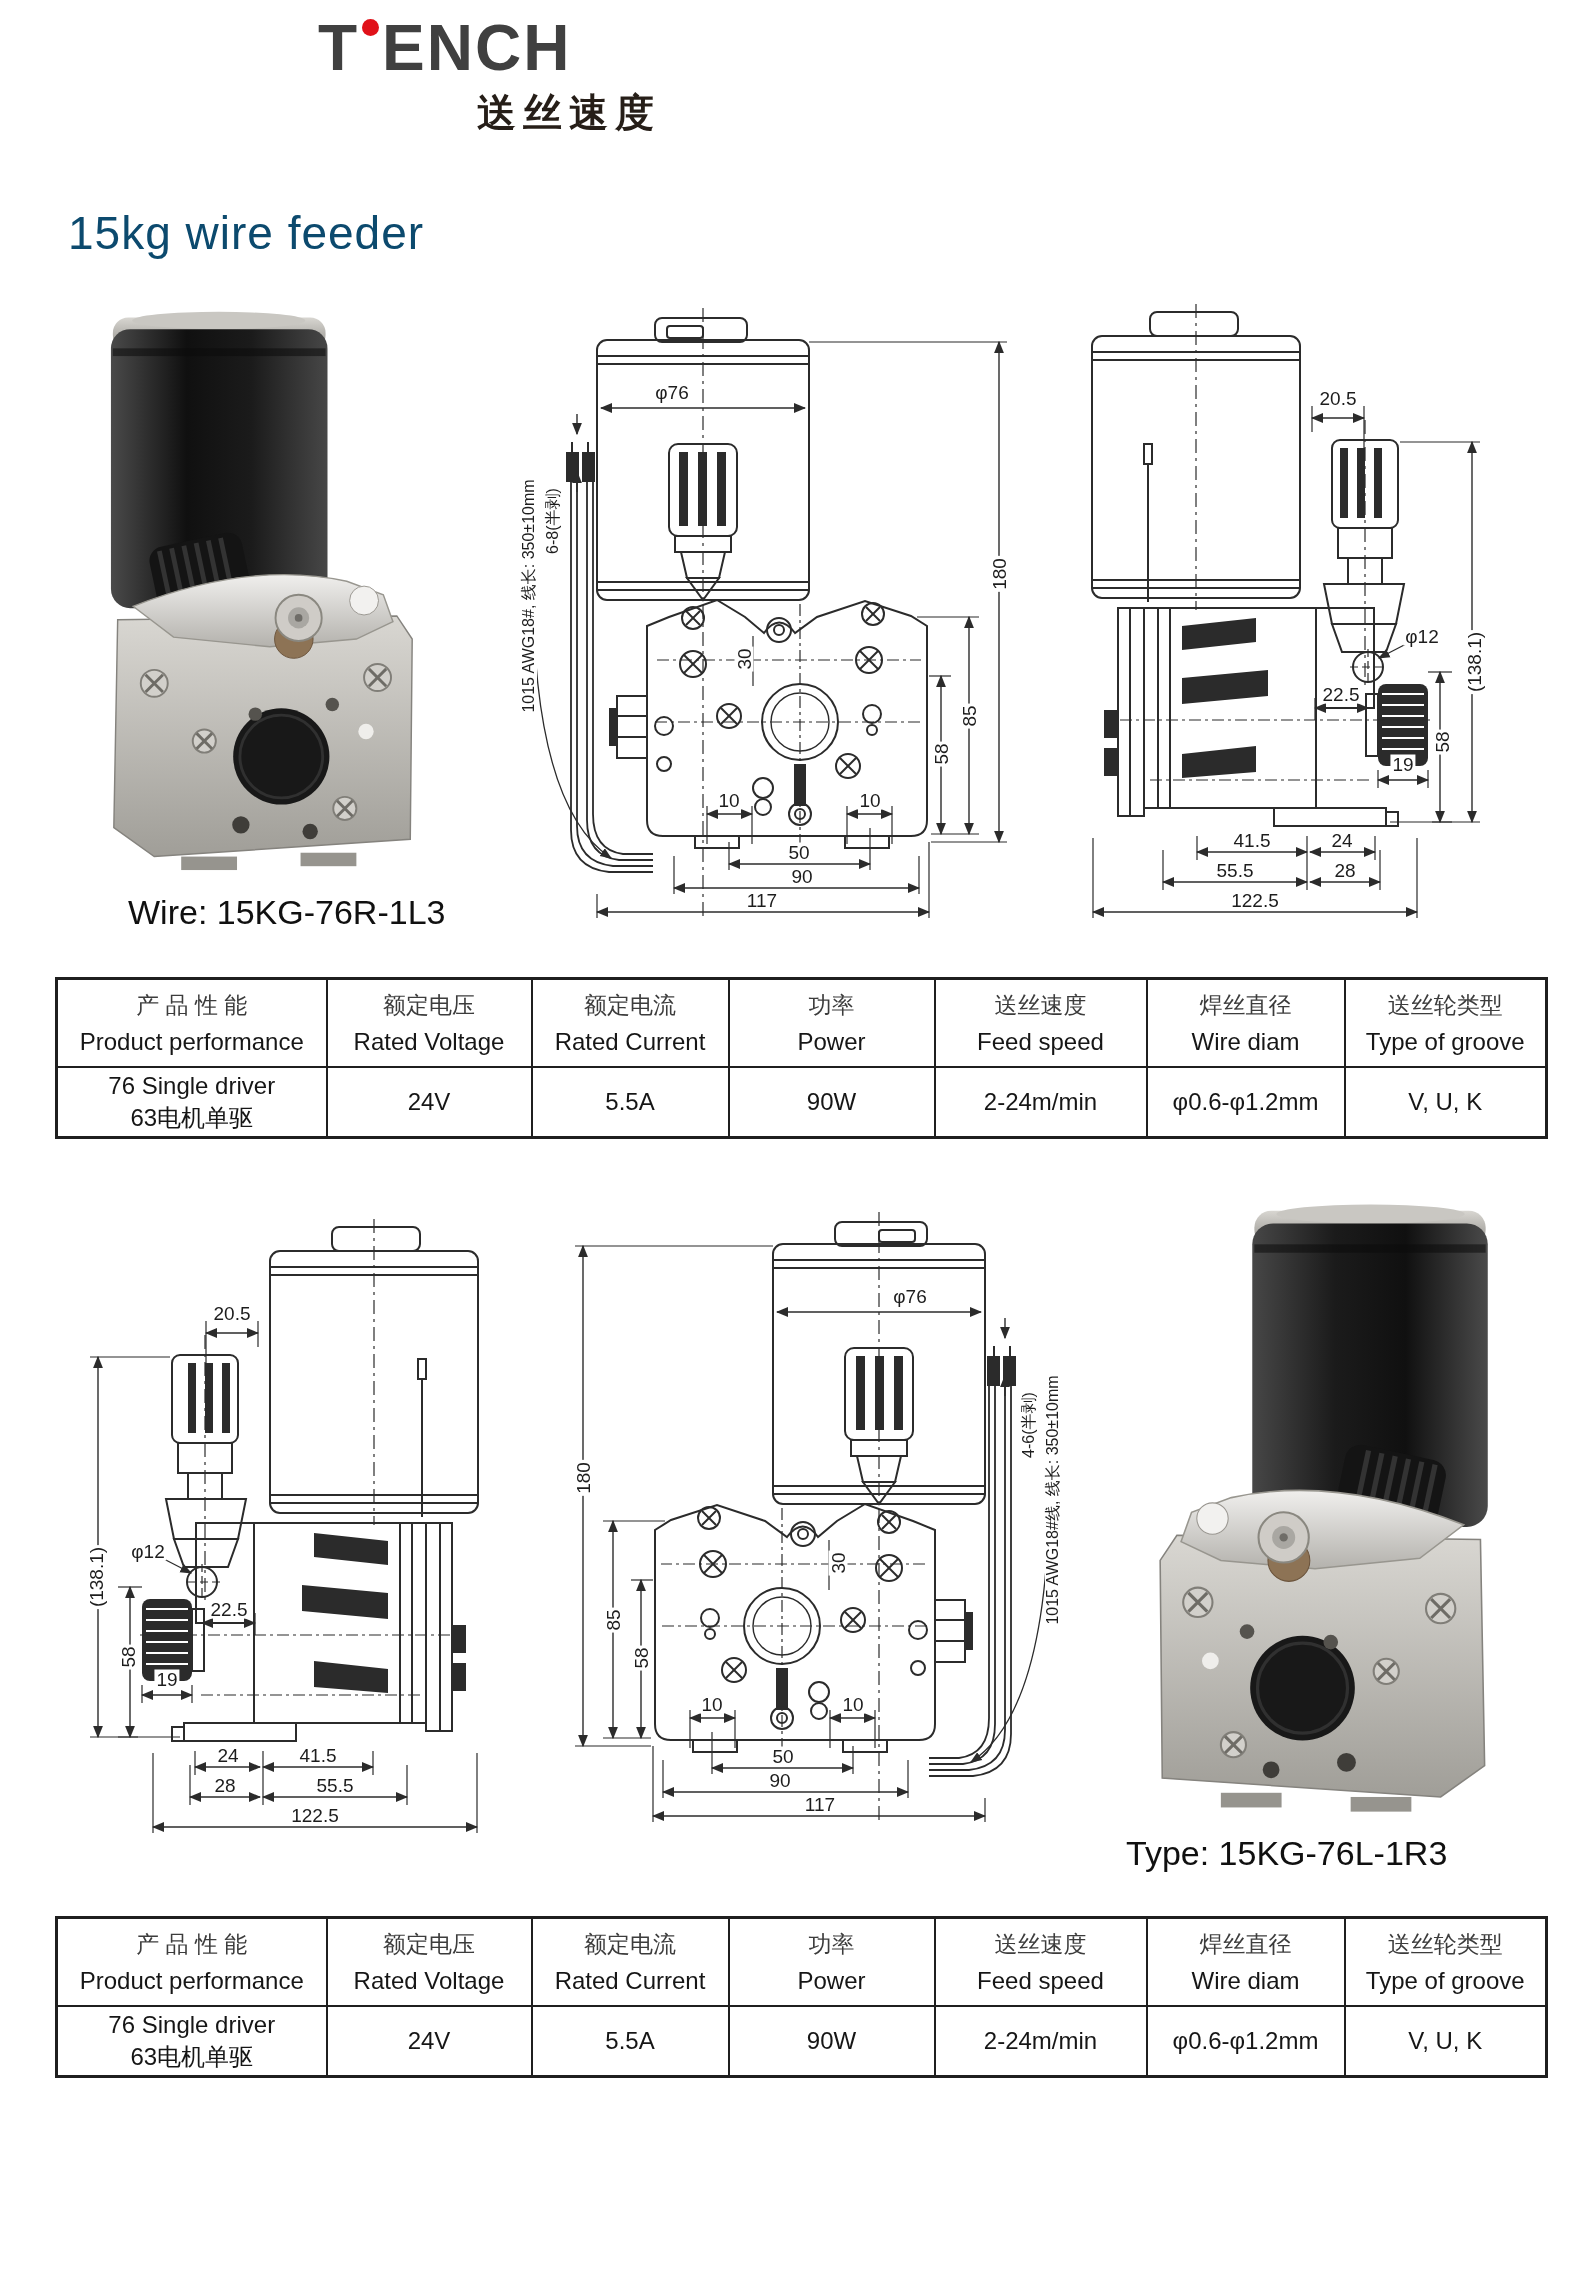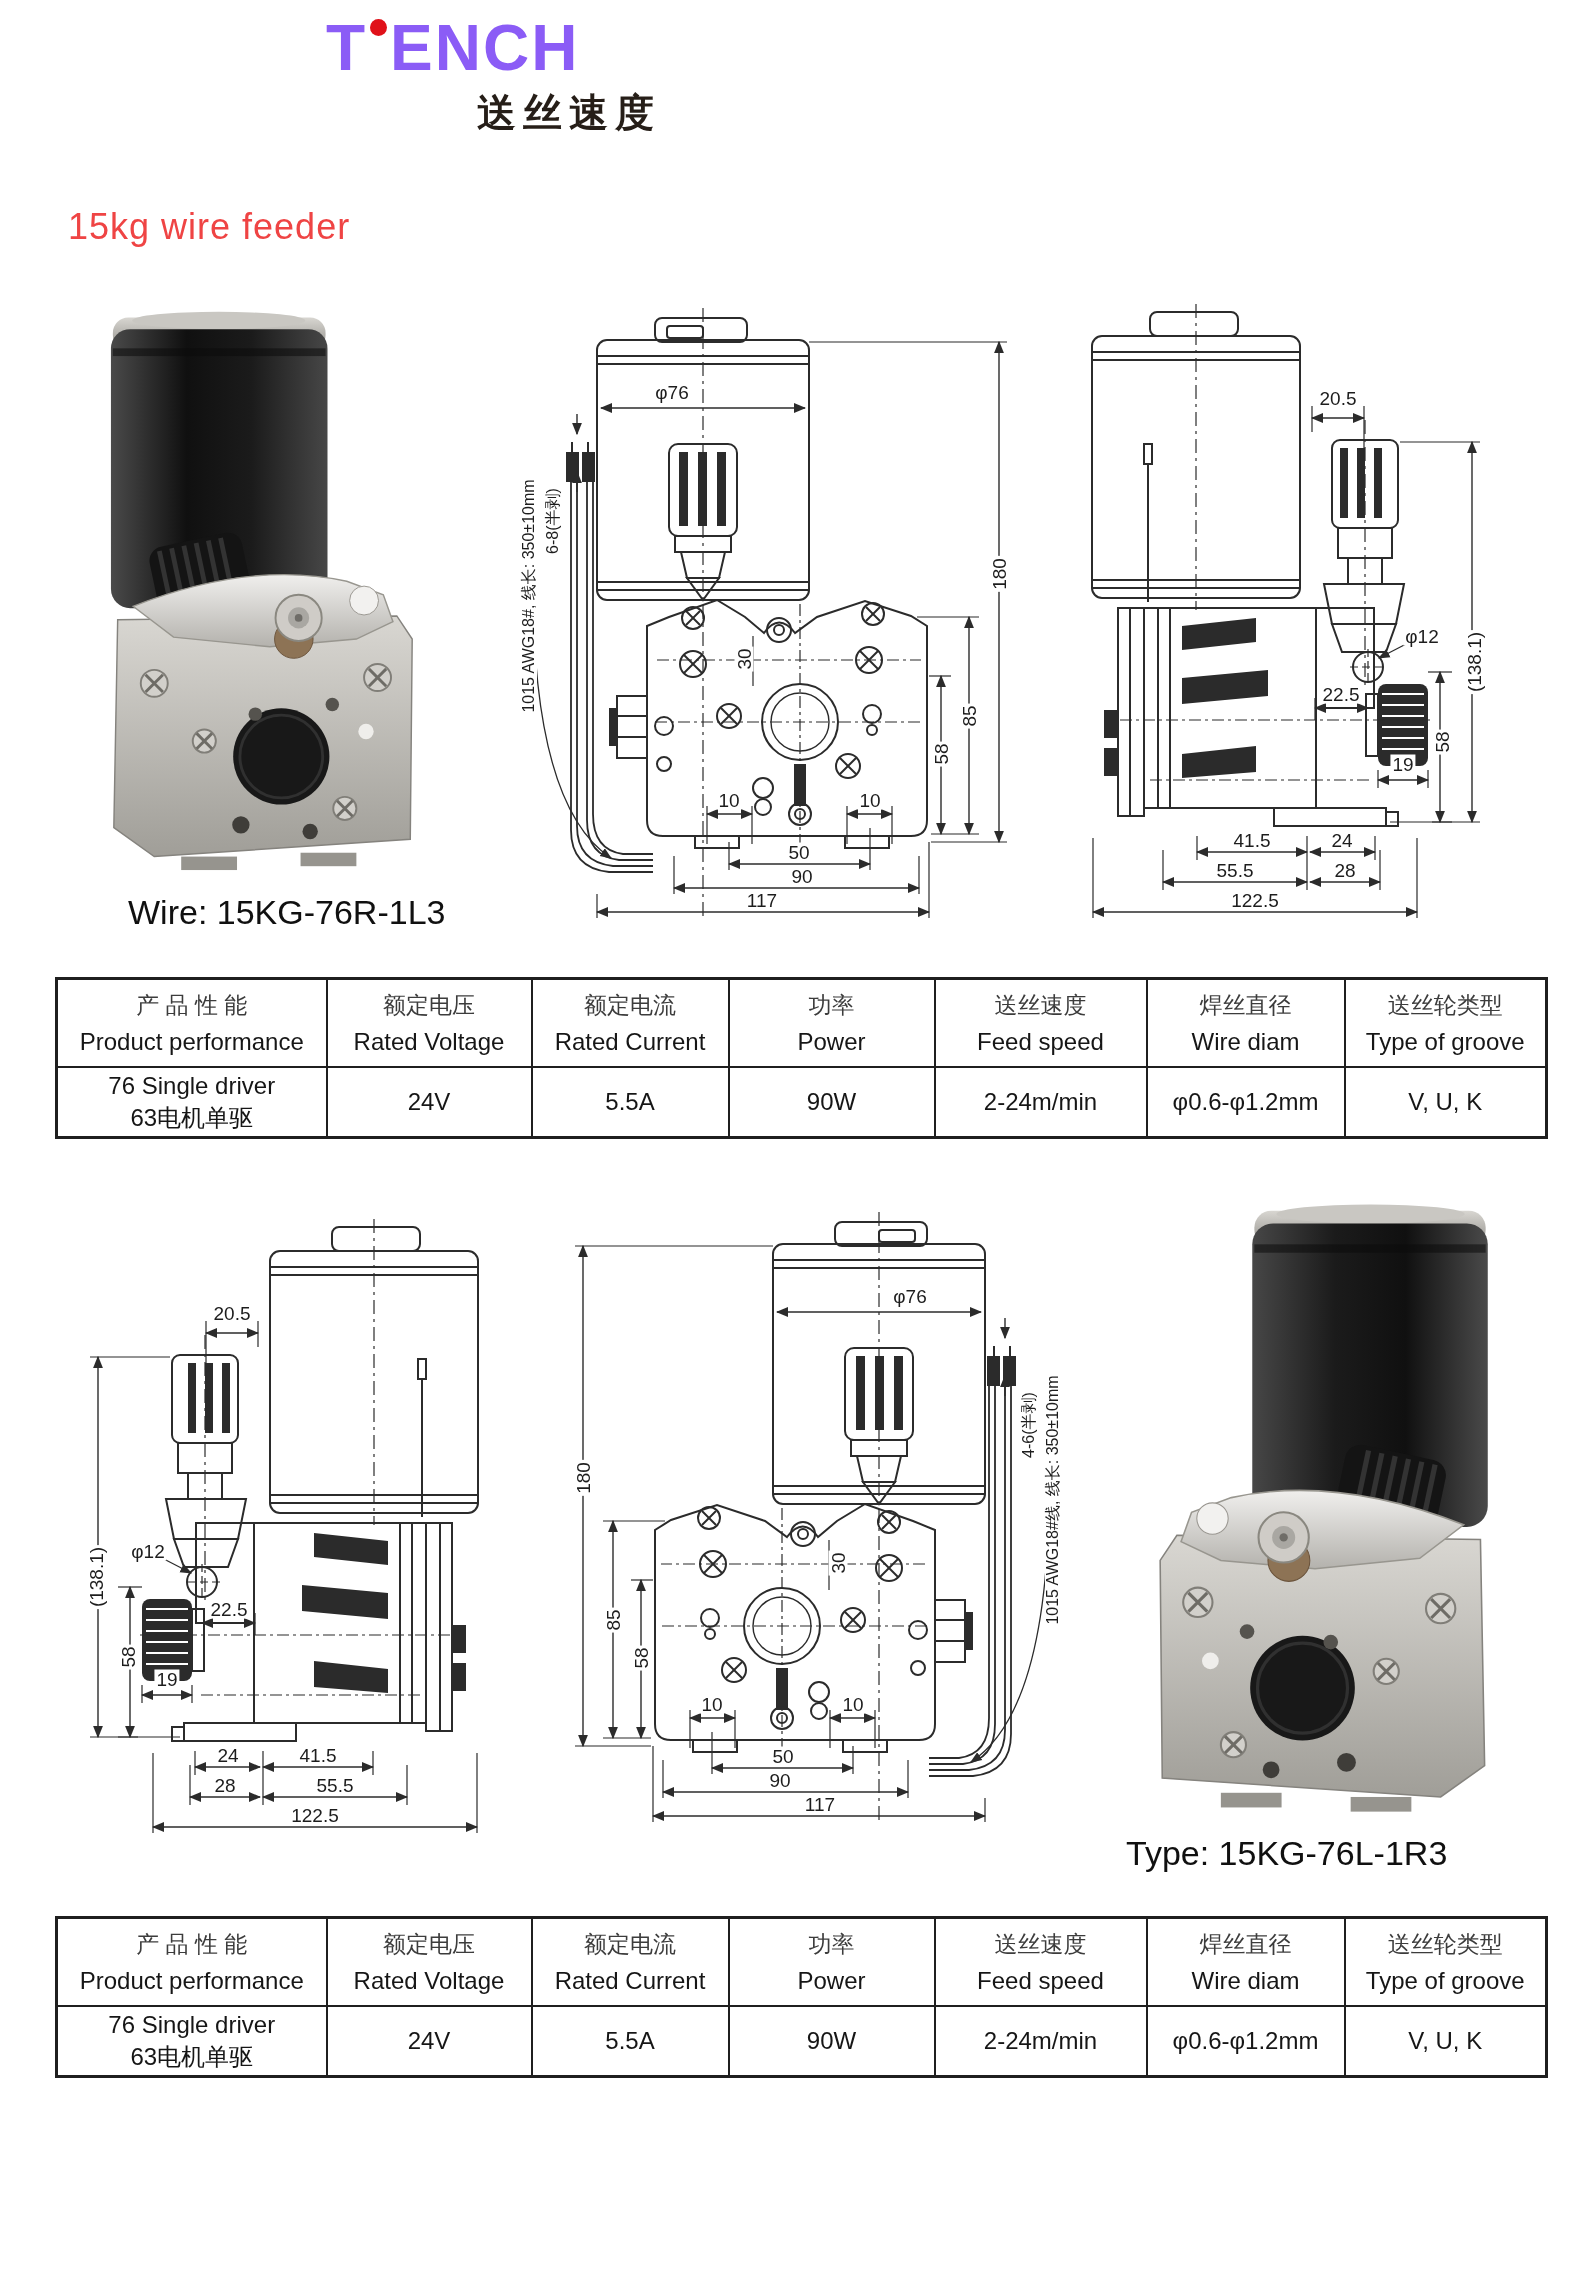--- a/index.html
+++ b/index.html
@@ -1,25 +1,25 @@
 <!DOCTYPE html>
 <html><head>
 <meta charset="utf-8">
 <style>
   html,body{margin:0;padding:0;background:#fff;}
   body{width:1589px;height:2269px;font-family:"Liberation Sans","DejaVu Sans",sans-serif;}
   #canvas{position:relative;width:1589px;height:2269px;overflow:hidden;background:#ffffff;color:#1c1c1c;}
 
   
   .logo{position:absolute;left:318px;top:16px;width:345px;}
-  .logo-en{font-size:64px;font-weight:800;letter-spacing:2px;color:#8b5cf6;line-height:1;white-space:nowrap;margin-left:8px;}
+  .logo-en{font-size:64px;font-weight:800;letter-spacing:2px;color:#404040;line-height:1;white-space:nowrap;}
   .logo-dot{display:inline-block;width:17px;height:17px;border-radius:50%;background:#e01119;margin:3px 3px 0 3px;vertical-align:top;}
   .logo-cn{font-size:39px;font-weight:700;letter-spacing:7px;color:#261e18;text-align:right;margin-top:6px;padding-right:2px;white-space:nowrap;}
 
-  .page-title{position:absolute;left:68px;top:206px;font-size:36px;color:#ef4444;letter-spacing:1px;}
+  .page-title{position:absolute;left:68px;top:206px;font-size:46px;color:#0c4a6e;letter-spacing:1px;}
   .model-label{position:absolute;font-size:34px;color:#101010;white-space:nowrap;}
 
   
   .drawing{position:absolute;}
   .drawing svg{position:absolute;left:0;top:0;}
   .dim{position:absolute;transform:translate(-50%,-50%);font-size:19px;line-height:1;color:#1d1d1d;background:#fff;padding:0 2px;white-space:nowrap;}
   .dim.rot{transform:translate(-50%,-50%) rotate(-90deg);}
   .dim.note{font-size:16px;}
 
   

